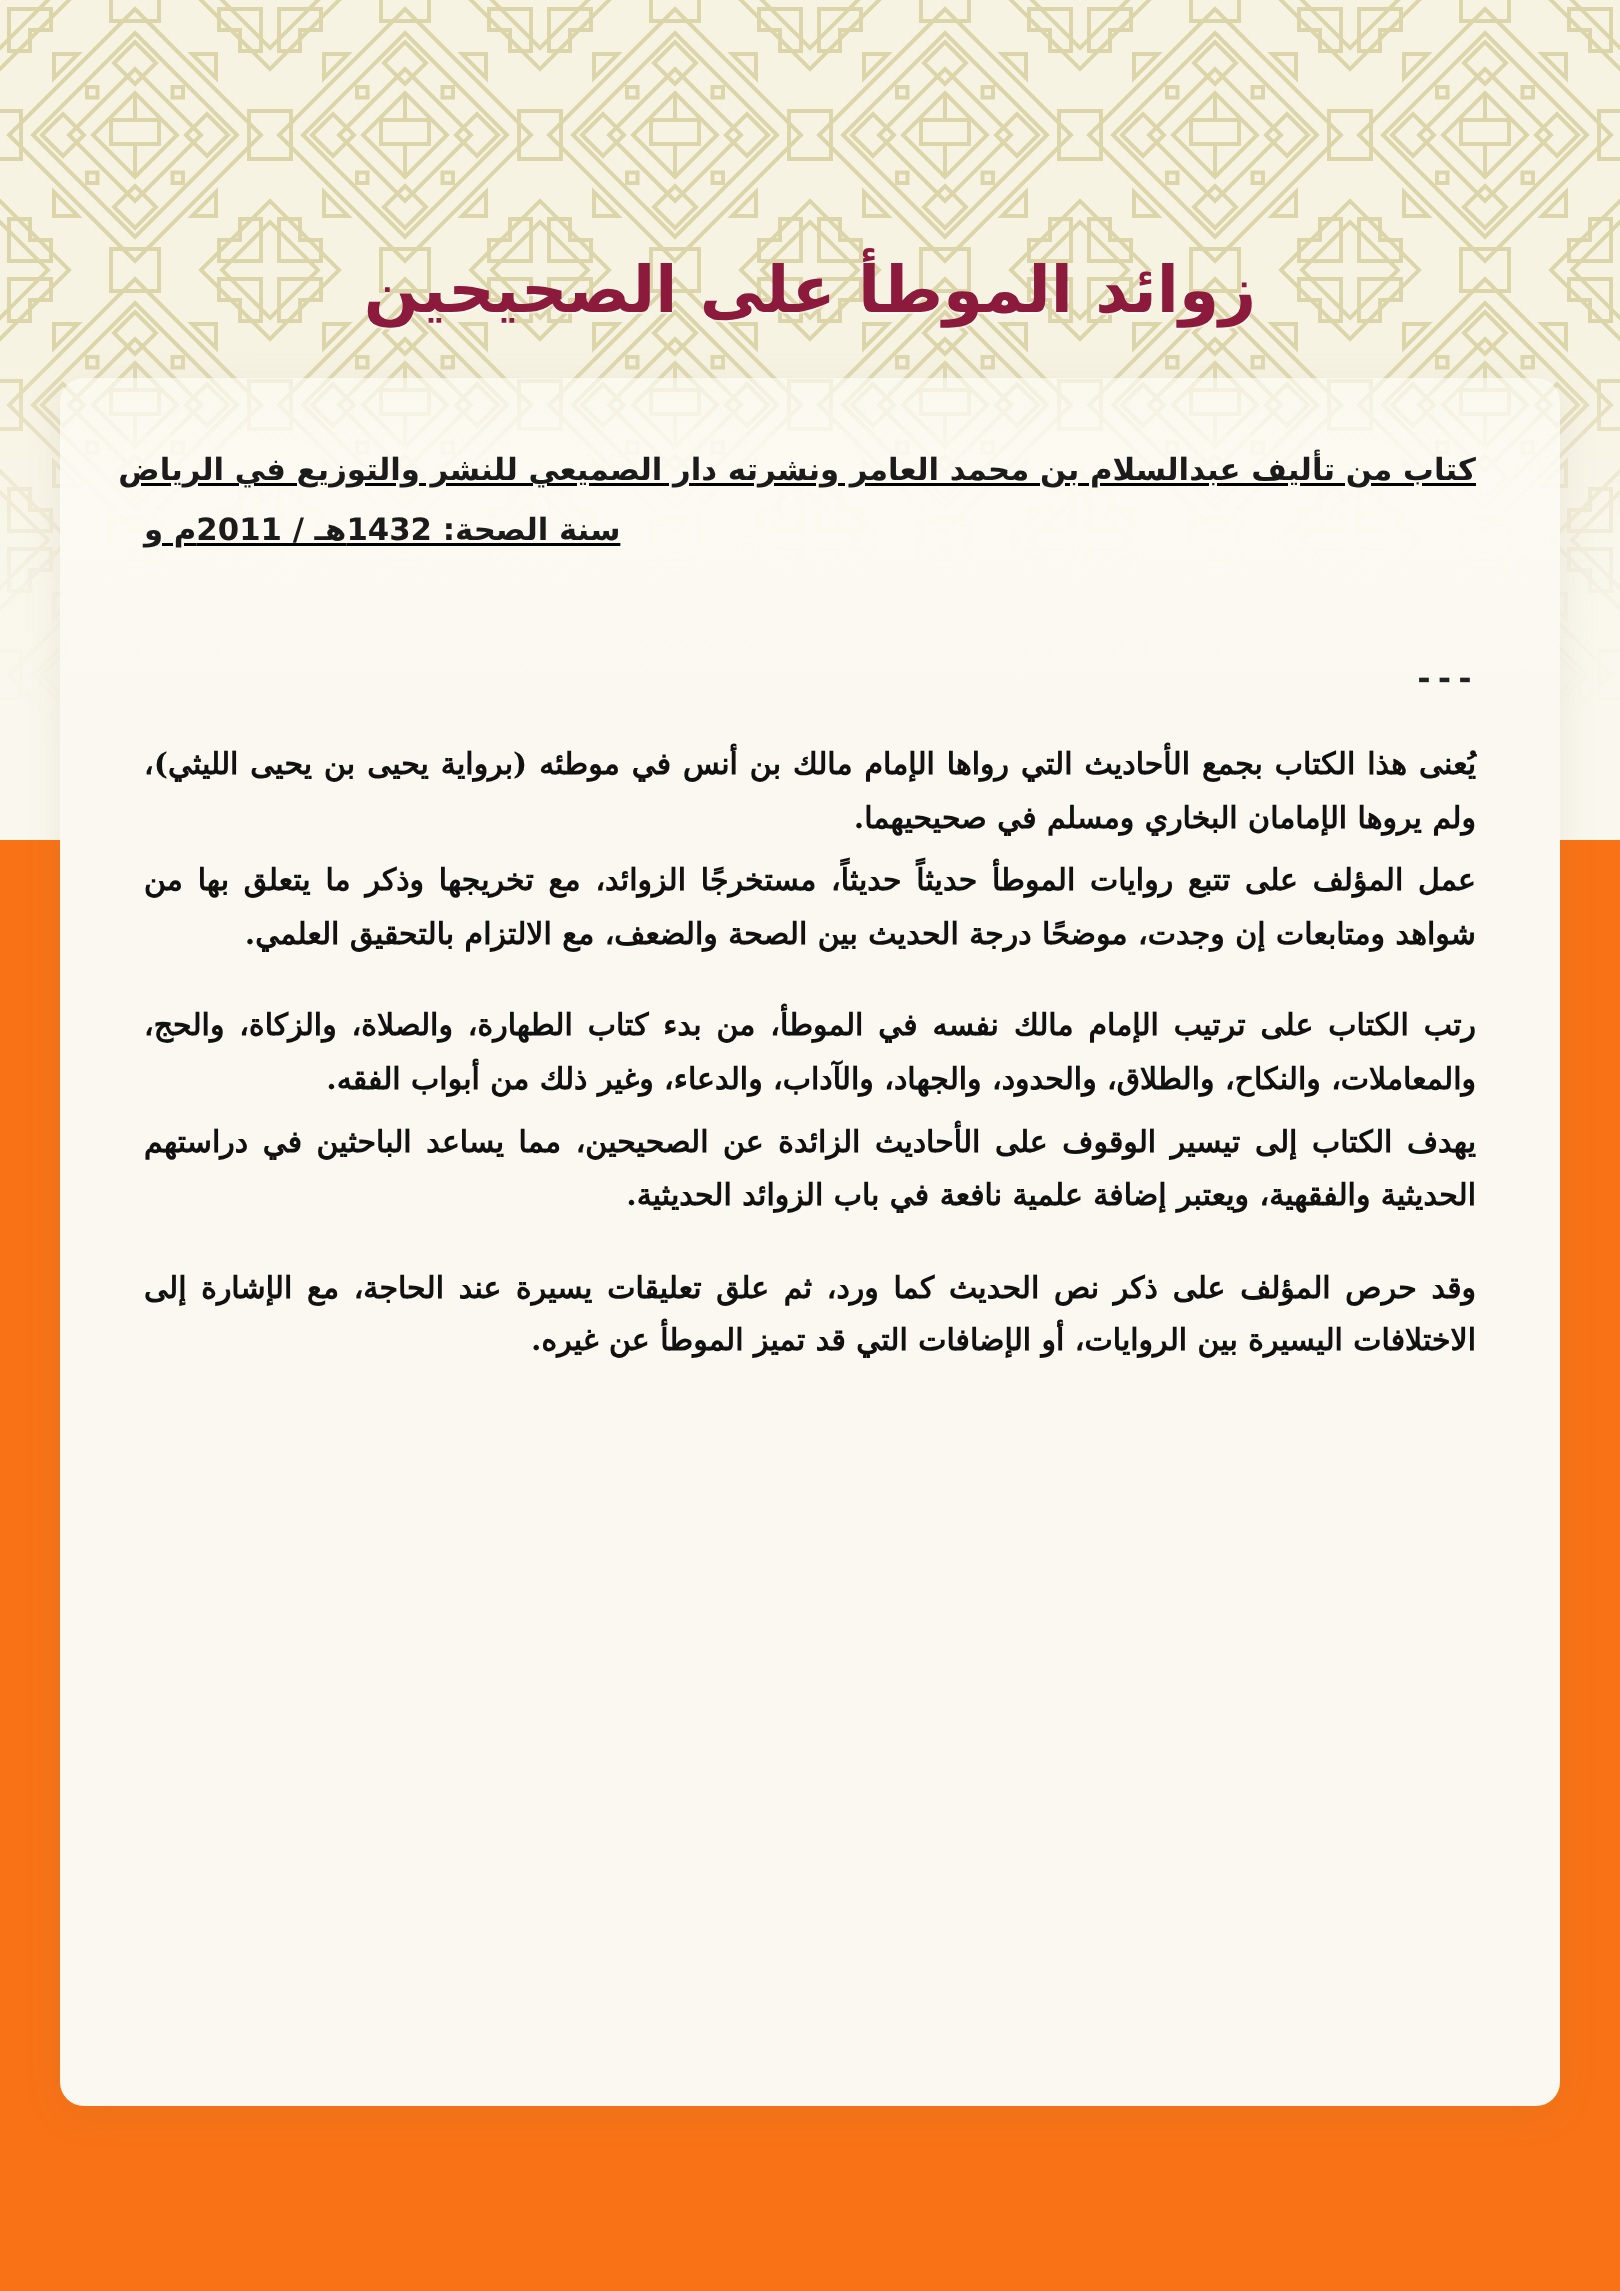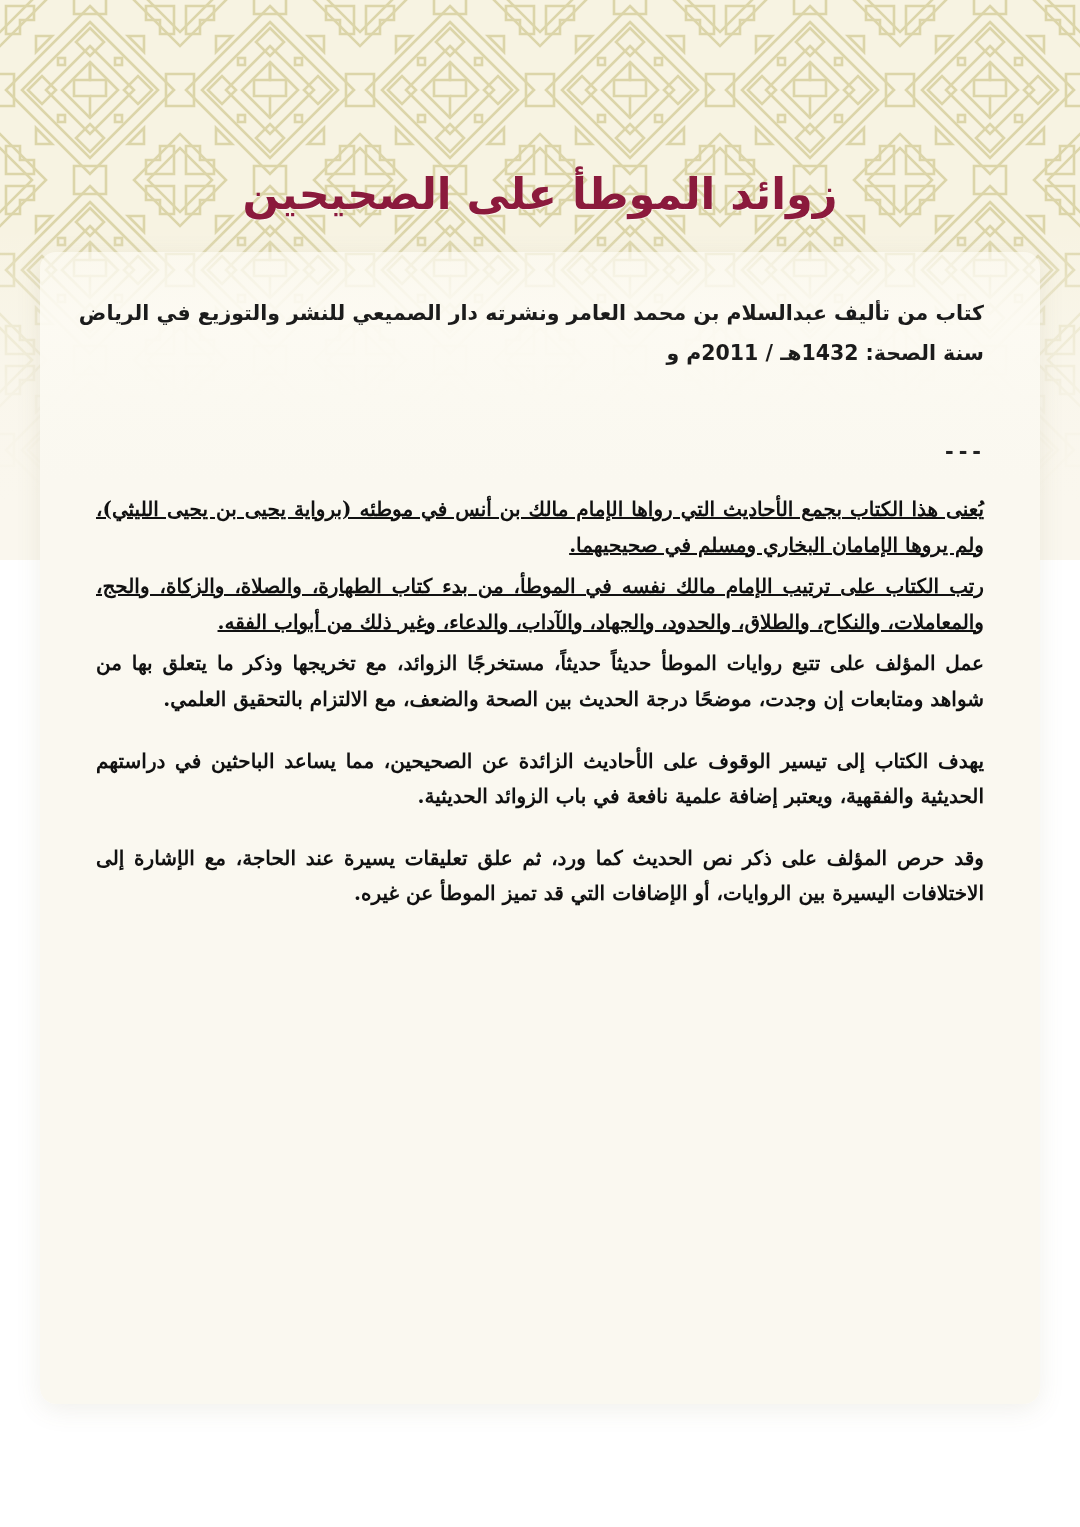--- a/index.html
+++ b/index.html
@@ -13,21 +13,21 @@
     overflow: hidden;
     background: #f2ecdd;
     font-family: "DejaVu Sans", "Liberation Sans", sans-serif;
     position: relative;
   }
 
   
   .page {
     position: absolute;
     inset: 0;
-    background: #ffffff;
+    background: #f97316;
   }
 
   
   .pattern-layer {
     position: absolute;
     left: 0;
     top: 0;
     width: 1080px;
     height: 560px;
     background-color: #f7f3e2;
@@ -95,22 +95,23 @@
         #faf8f0 100%);
     box-shadow: 0 6px 26px rgba(120,105,70,0.10);
     padding: 42px 56px 40px 56px;
     direction: rtl;
     z-index: 5;
   }
 
   
   .meta-block {
     margin: 0;
-    text-align: right;
-    direction: rtl;
+    text-align: left;
+    direction: rtl;
+    text-decoration: underline;
   }
   .meta-line {
     font-family: "DejaVu Sans", "Liberation Sans", sans-serif;
     font-size: 20.5px;
     font-weight: bold;
     color: #1b1b1b;
     line-height: 1.95;
     letter-spacing: -0.2px;
     white-space: nowrap;
   }
@@ -149,21 +150,21 @@
     font-size: 20px;
     font-weight: bold;
     color: #111111;
     line-height: 1.78;
     text-align: justify;
     text-justify: inter-word;
     direction: rtl;
     letter-spacing: -0.3px;
   }
   .para:last-child { margin-bottom: 0; }
-  .para.tight { margin-bottom: 6px; text-decoration: underline; }
+  .para.tight { margin-bottom: 6px; }
 </style>
 </head>
 <body>
 
 <div class="page">
 
   <div class="pattern-layer">
     <svg class="pattern-svg" viewBox="0 0 1080 560" preserveAspectRatio="none" xmlns="http://www.w3.org/2000/svg">
       <defs>
         <pattern id="geo" width="180" height="180" patternUnits="userSpaceOnUse">
@@ -229,21 +230,21 @@
     <div class="meta-block">
       <div class="meta-line">كتاب من تأليف عبدالسلام بن محمد العامر ونشرته دار الصميعي للنشر والتوزيع في  الرياض</div>
       <div class="meta-line">سنة الصحة: 1432هـ / 2011م و</div>
     </div>
 
     <div class="separator">---</div>
 
 
     <div class="body-area">
       <p class="para tight">يُعنى هذا الكتاب بجمع الأحاديث التي رواها الإمام مالك بن أنس في موطئه (برواية يحيى بن يحيى الليثي)، ولم يروها الإمامان البخاري ومسلم في صحيحيهما.</p>
+      <p class="para">عمل المؤلف على تتبع روايات الموطأ حديثاً حديثاً، مستخرجًا الزوائد، مع تخريجها وذكر ما يتعلق بها من شواهد ومتابعات إن وجدت، موضحًا درجة الحديث بين الصحة والضعف، مع الالتزام بالتحقيق العلمي.</p>
       <p class="para tight">رتب الكتاب على ترتيب الإمام مالك نفسه في الموطأ، من بدء كتاب الطهارة، والصلاة، والزكاة، والحج، والمعاملات، والنكاح، والطلاق، والحدود، والجهاد، والآداب، والدعاء، وغير ذلك من أبواب الفقه.</p>
-      <p class="para">عمل المؤلف على تتبع روايات الموطأ حديثاً حديثاً، مستخرجًا الزوائد، مع تخريجها وذكر ما يتعلق بها من شواهد ومتابعات إن وجدت، موضحًا درجة الحديث بين الصحة والضعف، مع الالتزام بالتحقيق العلمي.</p>
       <p class="para">يهدف الكتاب إلى تيسير الوقوف على الأحاديث الزائدة عن الصحيحين، مما يساعد الباحثين في دراستهم الحديثية والفقهية، ويعتبر إضافة علمية نافعة في باب الزوائد الحديثية.</p>
       <p class="para">وقد حرص المؤلف على ذكر نص الحديث كما ورد، ثم علق تعليقات يسيرة عند الحاجة، مع الإشارة إلى الاختلافات اليسيرة بين الروايات، أو الإضافات التي قد تميز الموطأ عن غيره.</p>
     </div>
 
   </div>
 
 </div>
 
 </body></html>

